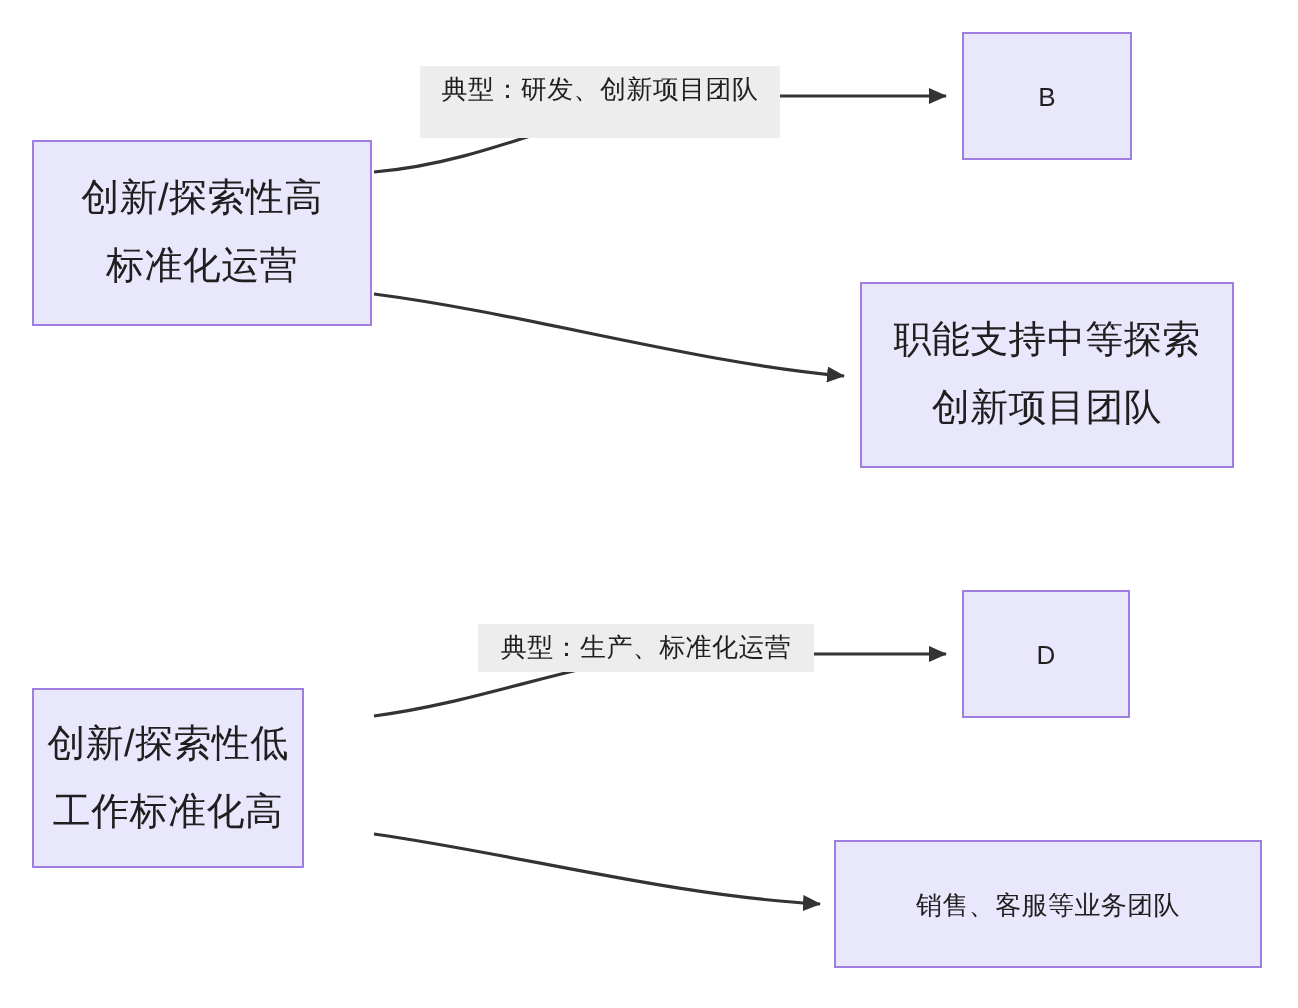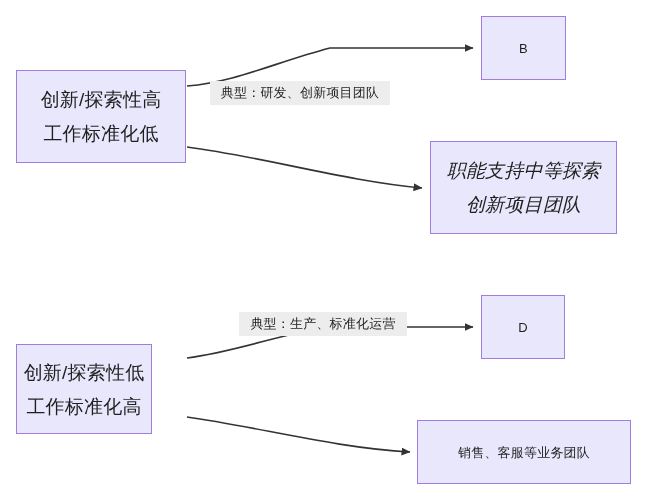--- a/index.html
+++ b/index.html
@@ -83,41 +83,41 @@
     <g id="edges-group">
         <path d="M 187,86 C 236,82 276,62 330,48 L 473,48" fill="none" stroke="#333333" stroke-width="1.6" marker-end="url(#arrowhead)"></path>
         <path d="M 187,147 C 264,157 345,181 422,188" fill="none" stroke="#333333" stroke-width="1.6" marker-end="url(#arrowhead)"></path>
         <path d="M 187,358 C 233,352 272,337 325,327 L 473,327" fill="none" stroke="#333333" stroke-width="1.6" marker-end="url(#arrowhead)"></path>
         <path d="M 187,417 C 258,427 336,448 410,452" fill="none" stroke="#333333" stroke-width="1.6" marker-end="url(#arrowhead)"></path>
       </g>
   </svg>
 
   <div class="node" style="left: 16px; top: 70px; width: 170px; height: 93px; background: rgb(233, 231, 252); border-color: rgb(160, 126, 224); color: rgb(31, 31, 31);">
     <span class="line">创新/探索性高</span>
-    <span class="line">工作标准化低</span>
+    <span class="line">标准化运营</span>
   </div>
 
   <div class="node letter" style="left: 481px; top: 16px; width: 85px; height: 64px; background: rgb(233, 231, 252); border-color: rgb(160, 126, 224); color: rgb(31, 31, 31);">
     <span class="line">B</span>
   </div>
 
-  <div class="node" style="left: 430px; top: 141px; width: 187px; height: 93px; background: rgb(233, 231, 252); border-color: rgb(160, 126, 224); color: rgb(31, 31, 31); font-style: italic;">
+  <div class="node" style="left: 430px; top: 141px; width: 187px; height: 93px; background: rgb(233, 231, 252); border-color: rgb(160, 126, 224); color: rgb(31, 31, 31);">
     <span class="line">职能支持中等探索</span>
     <span class="line">创新项目团队</span>
   </div>
 
   <div class="node" style="left: 16px; top: 344px; width: 136px; height: 90px; background: rgb(233, 231, 252); border-color: rgb(160, 126, 224); color: rgb(31, 31, 31);">
     <span class="line">创新/探索性低</span>
     <span class="line">工作标准化高</span>
   </div>
 
   <div class="node letter" style="left: 481px; top: 295px; width: 84px; height: 64px; background: rgb(233, 231, 252); border-color: rgb(160, 126, 224); color: rgb(31, 31, 31);">
     <span class="line">D</span>
   </div>
 
   <div class="node single-line" style="left: 417px; top: 420px; width: 214px; height: 64px; background: rgb(233, 231, 252); border-color: rgb(160, 126, 224); color: rgb(31, 31, 31);">
     <span class="line">销售、客服等业务团队</span>
   </div>
 
-  <div class="edge-label" style="left: 210px; top: 33px; width: 180px; height: 24px; background: rgb(237, 237, 237); color: rgb(31, 31, 31); margin-top: 48px;">典型：研发、创新项目团队</div>
+  <div class="edge-label" style="left: 210px; top: 33px; width: 180px; height: 36px; background: rgb(237, 237, 237); color: rgb(31, 31, 31);">典型：研发、创新项目团队</div>
   <div class="edge-label" style="left: 215px; top: 312px; width: 168px; height: 24px; background: rgb(237, 237, 237); color: rgb(31, 31, 31); margin-left: 24px;">典型：生产、标准化运营</div>
 
 </div>
 
 </body></html>

